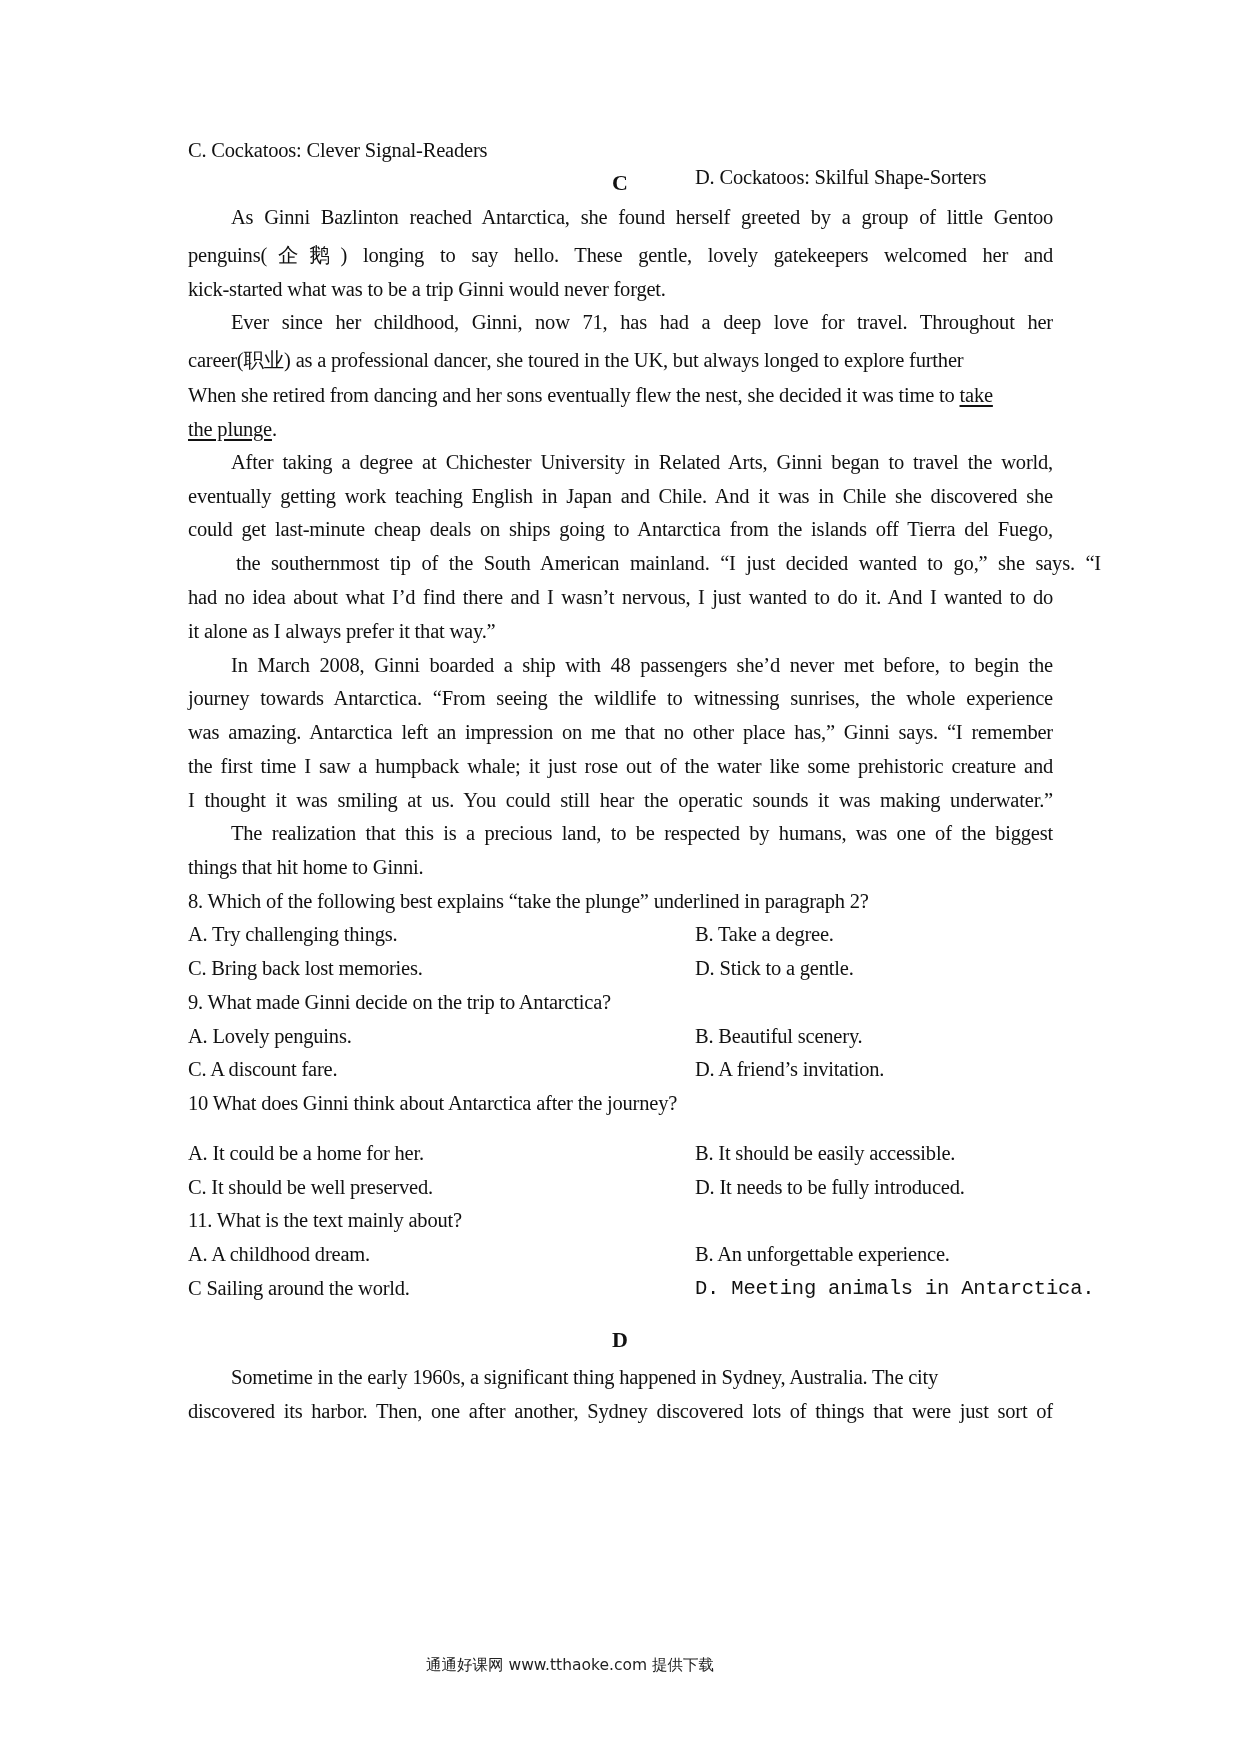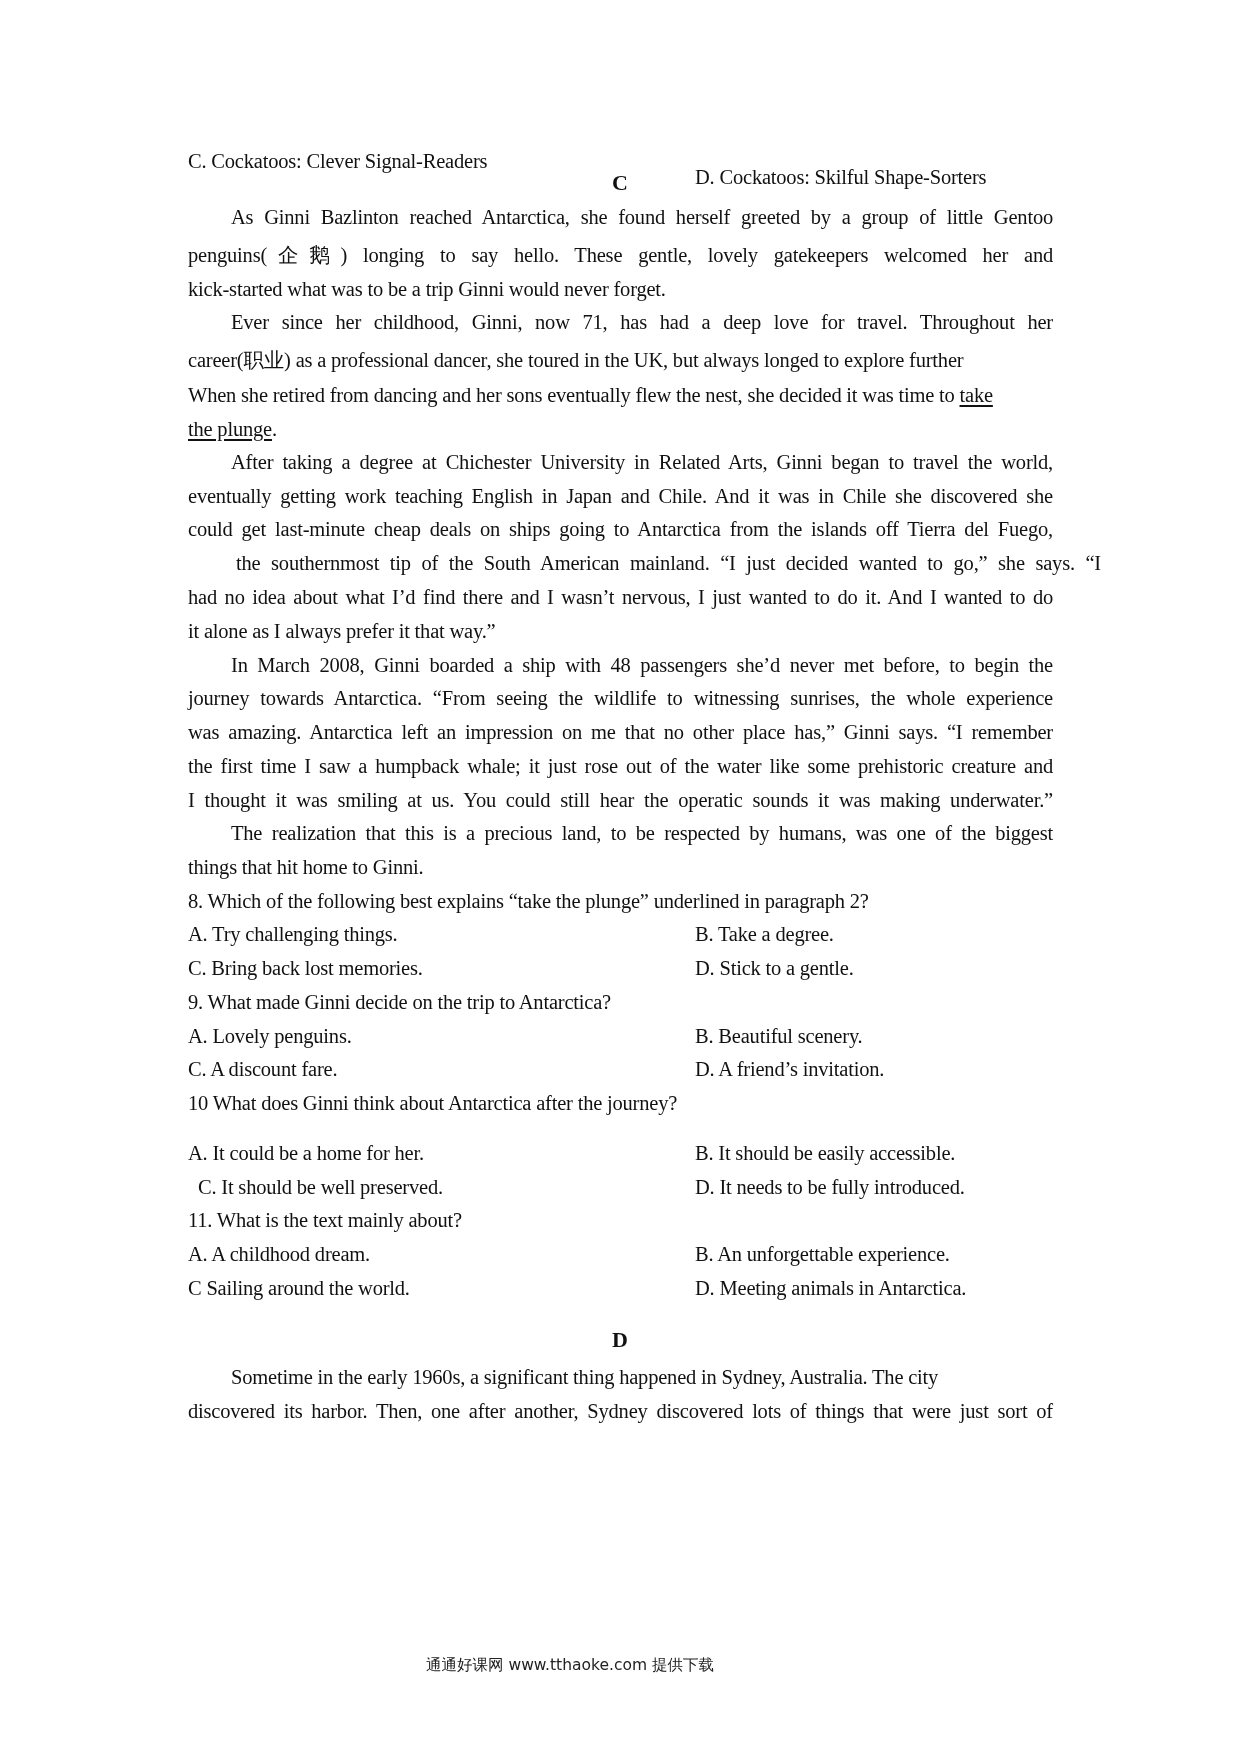--- a/index.html
+++ b/index.html
@@ -22,21 +22,21 @@
     }
     .u { text-decoration: underline; text-underline-offset: 3px; }
     .footer {
       position: absolute; top: 1655px; left: 0; width: 1140px; text-align: center;
       font-family: "DejaVu Sans", sans-serif; font-size: 15.5px; color: #222;
     }
   </style>
 </head>
 <body>
 
-<div class="line" style="top:150px;">C. Cockatoos: Clever Signal-Readers</div>
+<div class="line" style="top:139px;">C. Cockatoos: Clever Signal-Readers</div>
 <div class="line right" style="top:134px;margin-top:32px;">D. Cockatoos: Skilful Shape-Sorters</div>
 
 <div class="heading" style="top:170px;">C</div>
 
 <div>
   <div class="line indent just" style="top:206px;">As Ginni Bazlinton reached Antarctica, she found herself greeted by a group of little Gentoo</div>
   <div class="line just" style="top:241px;">penguins(企鹅) longing to say hello. These gentle, lovely gatekeepers welcomed her and</div>
   <div class="line" style="top:278px;">kick-started what was to be a trip Ginni would never forget.</div>
 
   <div class="line indent just" style="top:311px;">Ever since her childhood, Ginni, now 71, has had a deep love for travel. Throughout her</div>
@@ -74,30 +74,30 @@
   <div class="line" style="top:1025px;">A. Lovely penguins.</div>
   <div class="line right" style="top:1025px;">B. Beautiful scenery.</div>
   <div class="line" style="top:1058px;">C. A discount fare.</div>
   <div class="line right" style="top:1058px;">D. A friend’s invitation.</div>
 </div>
 
 <div>
   <div class="line" style="top:1092px;">10  What does Ginni think about Antarctica after the journey?</div>
   <div class="line" style="top:1142px;">A. It could be a home for her.</div>
   <div class="line right" style="top:1142px;">B. It should be easily accessible.</div>
-  <div class="line" style="top:1176px;margin-left:10px;">C. It should be well preserved.</div>
+  <div class="line" style="top:1176px;">C. It should be well preserved.</div>
   <div class="line right" style="top:1176px;">D. It needs to be fully introduced.</div>
 </div>
 
 <div>
   <div class="line" style="top:1209px;">11. What is the text mainly about?</div>
   <div class="line" style="top:1243px;">A. A childhood dream.</div>
   <div class="line right" style="top:1243px;">B. An unforgettable experience.</div>
   <div class="line" style="top:1277px;">C  Sailing around the world.</div>
-  <div class="line right" style="top:1277px;">D. Meeting animals in Antarctica.</div>
+  <div class="line right" style="top:1277px;font-family:Liberation Mono, monospace;">D. Meeting animals in Antarctica.</div>
 </div>
 
 <div class="heading" style="top:1327px;">D</div>
 <div>
   <div class="line indent" style="top:1366px;text-align:center;">Sometime in the early 1960s, a significant thing happened in Sydney, Australia. The city</div>
   <div class="line just" style="top:1400px;">discovered its harbor. Then, one after another, Sydney discovered lots of things that were just sort of</div>
 </div>
 
 <div class="footer">通通好课网  www.tthaoke.com  提供下载</div>
 

